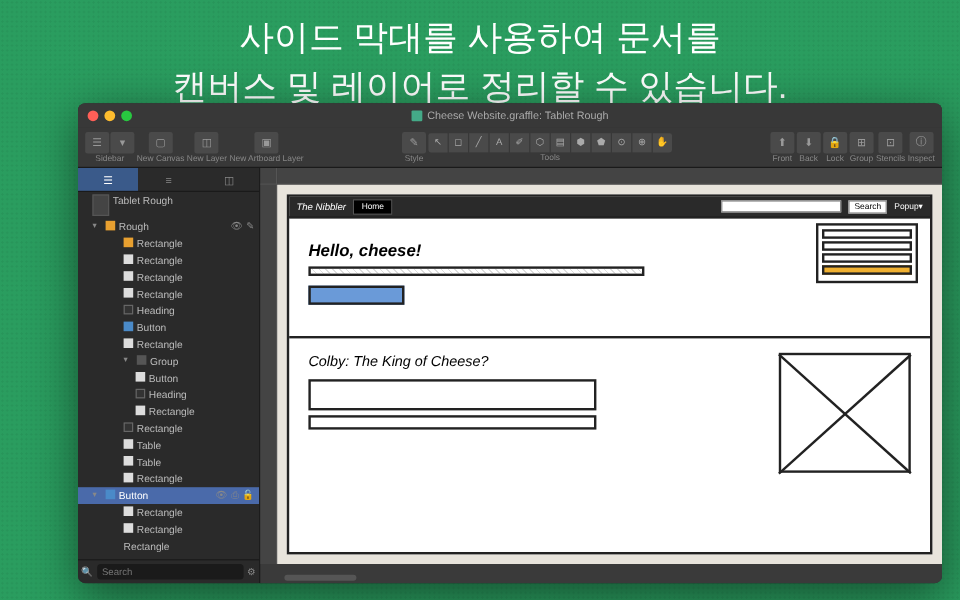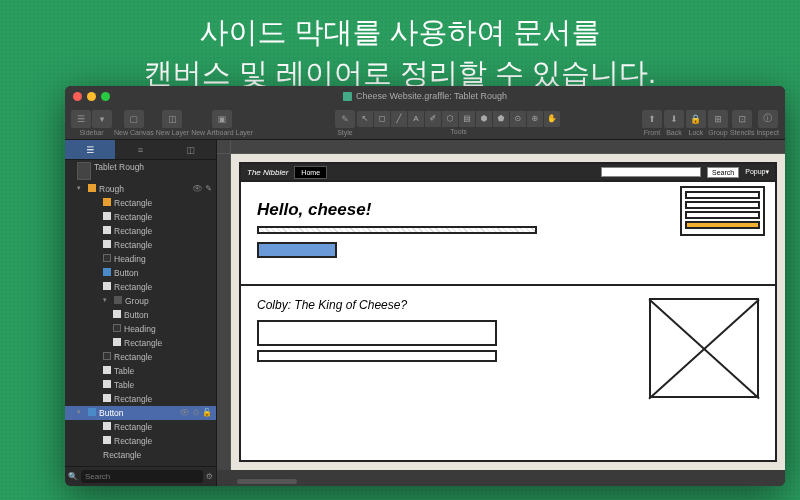--- a/index.html
+++ b/index.html
@@ -64,21 +64,21 @@
     .wf-logo { color: #fff; font-size: 8px; font-style: italic; }
     .wf-nav { background: #000; color: #fff; font-size: 7px; padding: 2px 6px; border: 1px solid #555; }
     .wf-search-box { width: 100px; height: 10px; background: #fff; border: 1px solid #888; margin-left: auto; }
     .wf-search-btn { background: #fff; border: 1px solid #888; font-size: 7px; padding: 1px 4px; }
     .wf-popup { font-size: 7px; color: #fff; }
     .wf-cols { position: absolute; right: 10px; top: 22px; width: 85px; }
     .wf-col-box { height: 8px; border: 2px solid #222; margin-bottom: 2px; background: #fff; }
     .wf-col-box.yellow { background: #f0b030; }
     .wf-col-outer { border: 2px solid #222; padding: 3px; }
     .wf-hero { padding: 18px 16px; }
-    .wf-h1 { font-size: 17px; font-weight: bold; font-style: italic; }
+    .wf-h1 { font-size: 14px; font-weight: bold; font-style: italic; }
     .wf-hero-grid { height: 8px; border: 2px solid #222; margin-top: 6px; width: 280px; background: repeating-linear-gradient(45deg, #fff, #fff 3px, #ddd 3px, #ddd 4px); }
     .wf-blue-box { width: 80px; height: 16px; background: #6a9ad8; border: 2px solid #222; margin-top: 8px; }
     .wf-divider { border-top: 2px solid #222; margin: 8px 0; }
     .wf-article { padding: 4px 16px; display: flex; gap: 5px; }
     .wf-article-text { flex: 1; }
     .wf-h2 { font-size: 12px; font-style: italic; }
     .wf-text-box { height: 26px; border: 2px solid #222; margin-top: 8px; width: 240px; }
     .wf-text-box.sm { height: 12px; margin-top: 4px; }
     .wf-image-box { width: 110px; height: 100px; border: 2px solid #222; position: relative; }
     .wf-image-box::before, .wf-image-box::after { content: ''; position: absolute; background: #222; }

